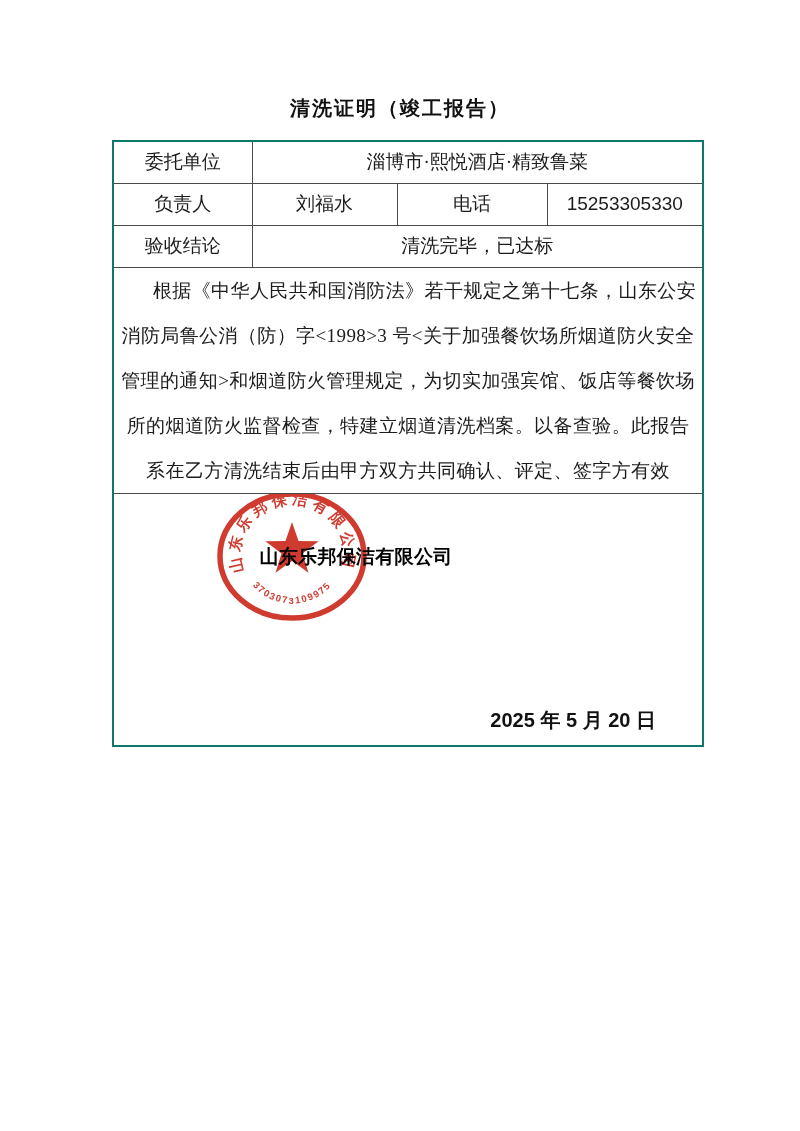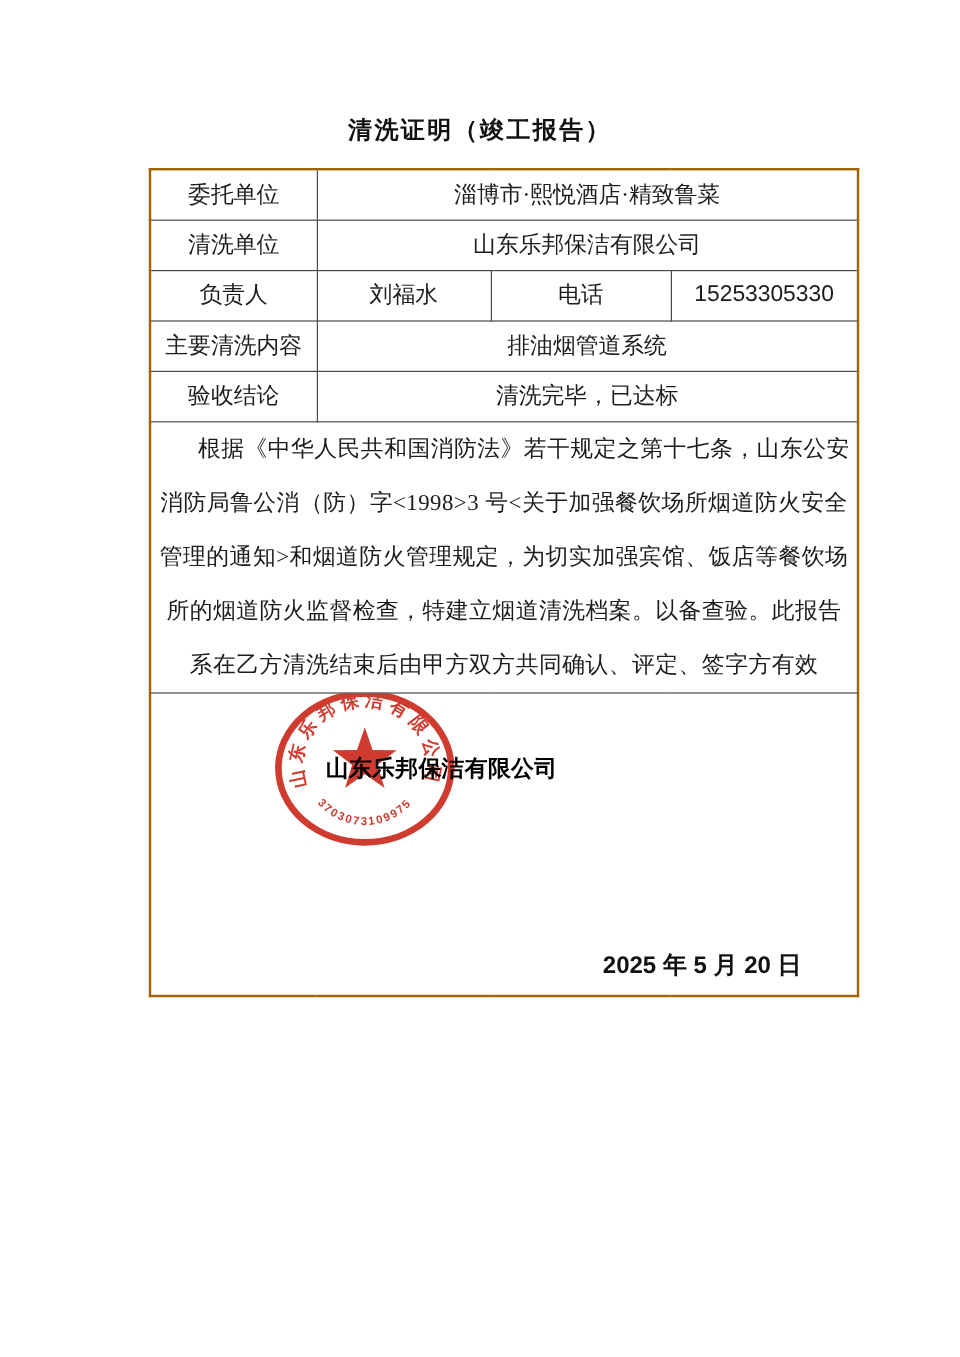--- a/index.html
+++ b/index.html
@@ -6,23 +6,23 @@
   body{
     width:800px;height:1131px;background:#ffffff;position:relative;
     font-family:"Liberation Serif","DejaVu Serif",serif;color:#1c1c1c;
     overflow:hidden;
   }
   .page-title{
     position:absolute;top:95px;left:0;width:800px;text-align:center;
     font-size:20px;font-weight:600;letter-spacing:2px;color:#111;
   }
   table.info{
-    position:absolute;left:124px;top:140px;width:590px;
+    position:absolute;left:112px;top:140px;width:590px;
     border-collapse:collapse;table-layout:fixed;
-    border:2px solid #a16207;
+    border:2px solid #0f766e;
   }
   table.info td{
     border:1px solid #4a4a4a;
     font-size:19px;text-align:center;vertical-align:middle;
     padding:0 4px;overflow:hidden;
   }
   tr.data-row{height:42px;}
   td.num{font-family:"Liberation Sans","DejaVu Sans",sans-serif;font-size:18px;}
   td.para-cell{
     height:213px;text-align:justify;vertical-align:top;
@@ -57,32 +57,24 @@
       <col style="width:145px">
       <col style="width:150px">
       <col style="width:156px">
     </colgroup>
   <tbody>
       <tr class="data-row">
     <td>委托单位</td>
     <td colspan="3">淄博市·熙悦酒店·精致鲁菜</td>
   </tr>
   <tr class="data-row">
-    <td>清洗单位</td>
-    <td colspan="3">山东乐邦保洁有限公司</td>
-  </tr>
-  <tr class="data-row">
     <td>负责人</td>
     <td>刘福水</td>
     <td>电话</td>
     <td class="num">15253305330</td>
-  </tr>
-  <tr class="data-row">
-    <td>主要清洗内容</td>
-    <td colspan="3">排油烟管道系统</td>
   </tr>
   <tr class="data-row">
     <td>验收结论</td>
     <td colspan="3">清洗完毕，已达标</td>
   </tr>
   <tr>
     <td colspan="4" class="para-cell">根据《中华人民共和国消防法》若干规定之第十七条，山东公安消防局鲁公消（防）字&lt;1998&gt;3 号&lt;关于加强餐饮场所烟道防火安全管理的通知&gt;和烟道防火管理规定，为切实加强宾馆、饭店等餐饮场所的烟道防火监督检查，特建立烟道清洗档案。以备查验。此报告系在乙方清洗结束后由甲方双方共同确认、评定、签字方有效</td>
   </tr>
   <tr>
     <td colspan="4" class="sign-cell">

